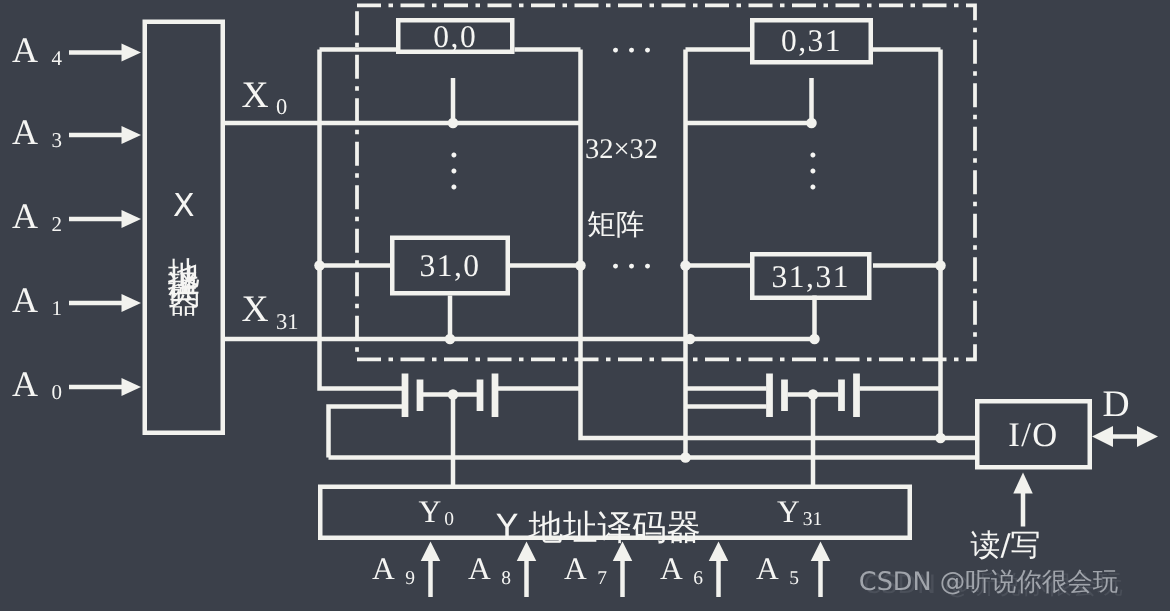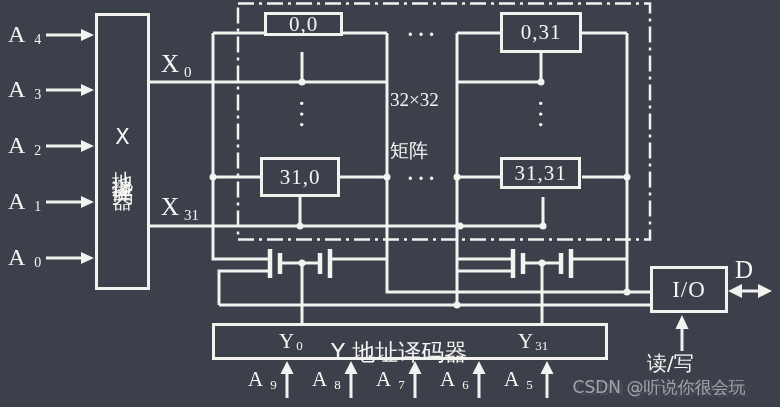--- a/index.html
+++ b/index.html
@@ -162,31 +162,31 @@
       <span class="sub">0</span>
     </div>
   <div class="lab wl" style="left:161px;top:194px;">
       <span class="main">X</span>
       <span class="sub">31</span>
     </div>
 
   <div class="box cell" style="left:264px;top:12px;width:79px;height:24px;">
       <span>0,0</span>
     </div>
-  <div class="box cell" style="left:500px;top:12px;width:82px;height:41px;">
+  <div class="box cell" style="left:500px;top:12px;width:82px;height:31px;">
       <span>0,31</span>
     </div>
   <div class="box cell" style="left:260px;top:157px;width:80px;height:40px;">
       <span>31,0</span>
     </div>
-  <div class="box cell" style="left:500px;top:157px;width:81px;height:32px;">
+  <div class="box cell" style="left:500px;top:168px;width:81px;height:32px;">
       <span>31,31</span>
     </div>
 
-  <div style="position:absolute;left:390px;top:89px;width:41px;text-align:left;line-height:22px;">
+  <div style="position:absolute;left:390px;top:89px;width:41px;text-align:center;line-height:22px;">
     <div style="font-size:19px;">32×32</div>
     <div class="cjk" style="font-size:19px;margin-top:28px;">矩阵</div>
   </div>
 
   <div class="hdots" style="left:407px;top:24px;">···</div>
   <div class="hdots" style="left:407px;top:168px;">···</div>
   <div class="hdots vdots" style="left:286px;top:106px;width:32px;height:20px;">···</div>
   <div class="hdots vdots" style="left:525px;top:106px;width:32px;height:20px;">···</div>
 
   <div class="box" style="left:212px;top:323px;width:396px;height:37px;border-width:3.5px;justify-content:flex-start;">

